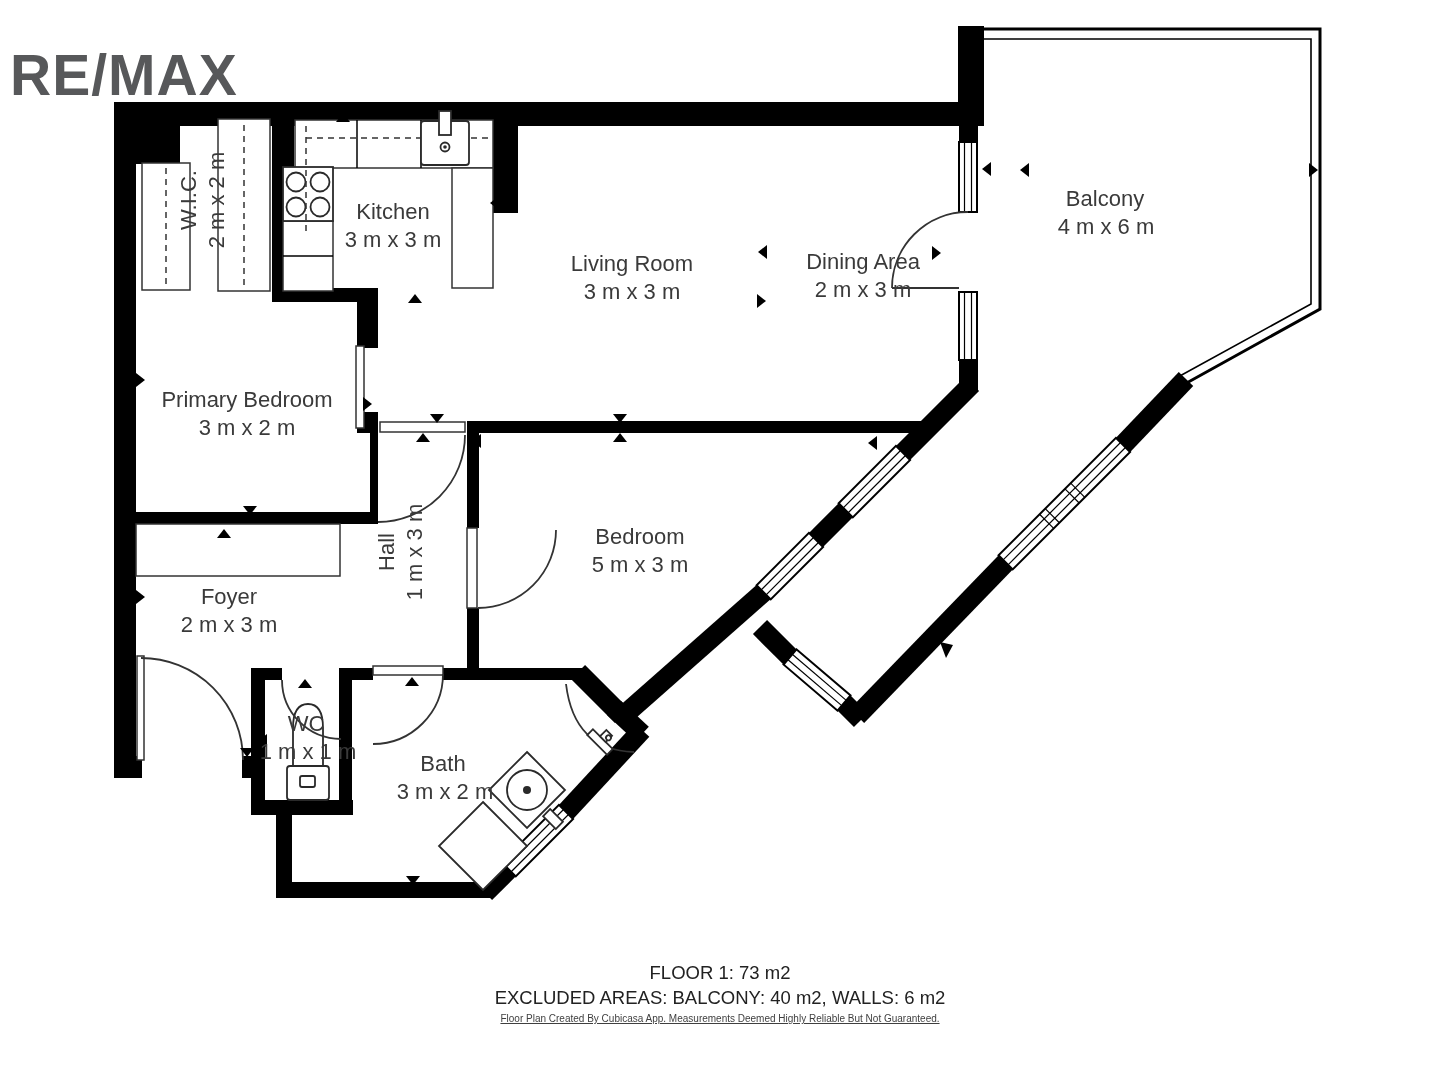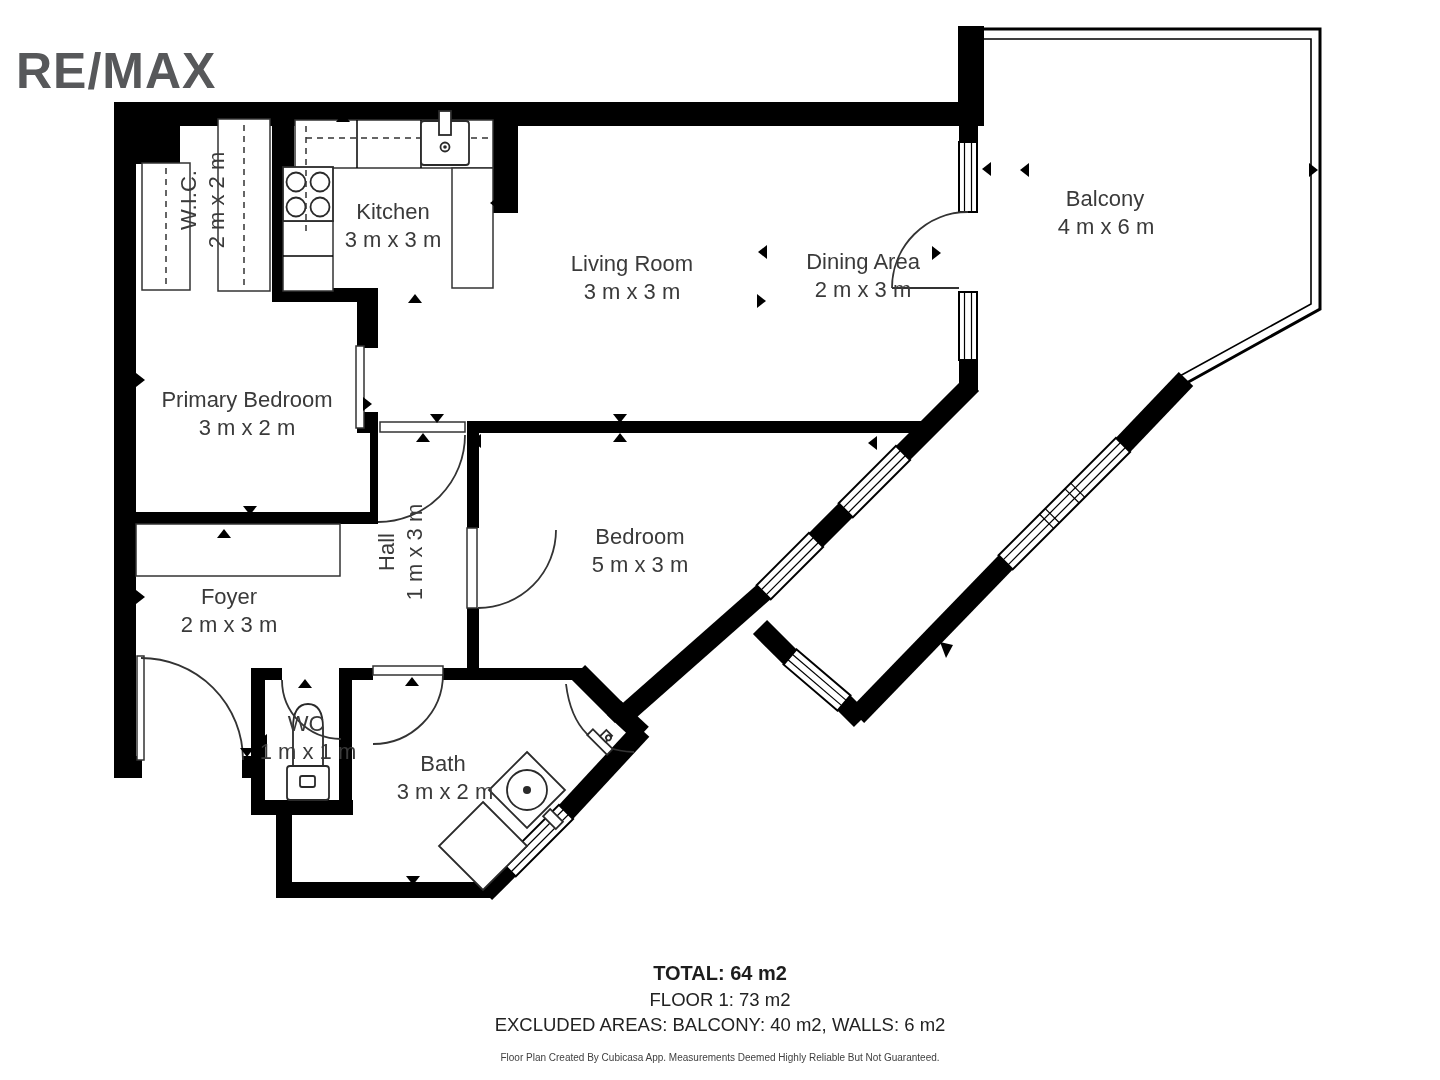--- a/index.html
+++ b/index.html
@@ -1,30 +1,30 @@
 <!DOCTYPE html>
 <html><head>
 <meta charset="utf-8">
 <style>
   html,body{margin:0;padding:0;background:#ffffff;}
   .canvas{
     position:relative;width:1440px;height:1080px;background:#fff;overflow:hidden;
     font-family:"Liberation Sans", sans-serif;
   }
   .logo{
-    position:absolute;left:16px;top:42px;
-    font-size:50px;font-weight:800;letter-spacing:1px;color:#57585a;
+    position:absolute;left:10px;top:42px;
+    font-size:57px;font-weight:800;letter-spacing:1px;color:#57585a;
   }
   .plan-svg{position:absolute;left:0;top:0;}
   .summary{
     position:absolute;left:0;right:0;top:962px;text-align:center;color:#1d1d1d;
   }
   .summary .total{font-size:20px;font-weight:bold;margin:0 0 4px 0;}
   .summary .line{font-size:18.5px;margin:0 0 3px 0;color:#222;}
-  .summary .fine{font-size:10px;margin-top:16px;color:#3f3f3f;}
+  .summary .fine{font-size:10px;margin-top:4px;color:#3f3f3f;text-decoration:underline;}
   
   .wall{fill:#000;stroke:none;}
   .wstroke{stroke:#000;stroke-width:20;fill:none;stroke-linecap:butt;}
   .thin{stroke:#000;fill:none;}
   .win{fill:#fff;stroke:#000;stroke-width:2;}
   .winline{stroke:#000;stroke-width:1.2;}
   .fixture{fill:#fff;stroke:#2a2a2a;stroke-width:1.8;}
   .closet{fill:#fff;stroke:#333;stroke-width:1.5;}
   .dash{stroke:#333;stroke-width:1.5;stroke-dasharray:6 5;fill:none;}
   .arc{stroke:#333;stroke-width:1.8;fill:none;}
@@ -283,19 +283,18 @@
 
       <text class="lbl" x="306" y="731">WC</text>
       <text class="lbl" x="308" y="759">1 m x 1 m</text>
 
       <text class="lbl" x="443" y="771">Bath</text>
       <text class="lbl" x="445" y="799">3 m x 2 m</text>
     </g>
   </svg>
 
   <div class="summary">
-    <div class="total">TOTAL: 64 m2</div>
     <div class="line">FLOOR 1: 73 m2</div>
     <div class="line">EXCLUDED AREAS: BALCONY: 40 m2, WALLS: 6 m2</div>
     <div class="fine">Floor Plan Created By Cubicasa App. Measurements Deemed Highly Reliable But Not Guaranteed.</div>
   </div>
 
 </div>
 
 </body></html>

